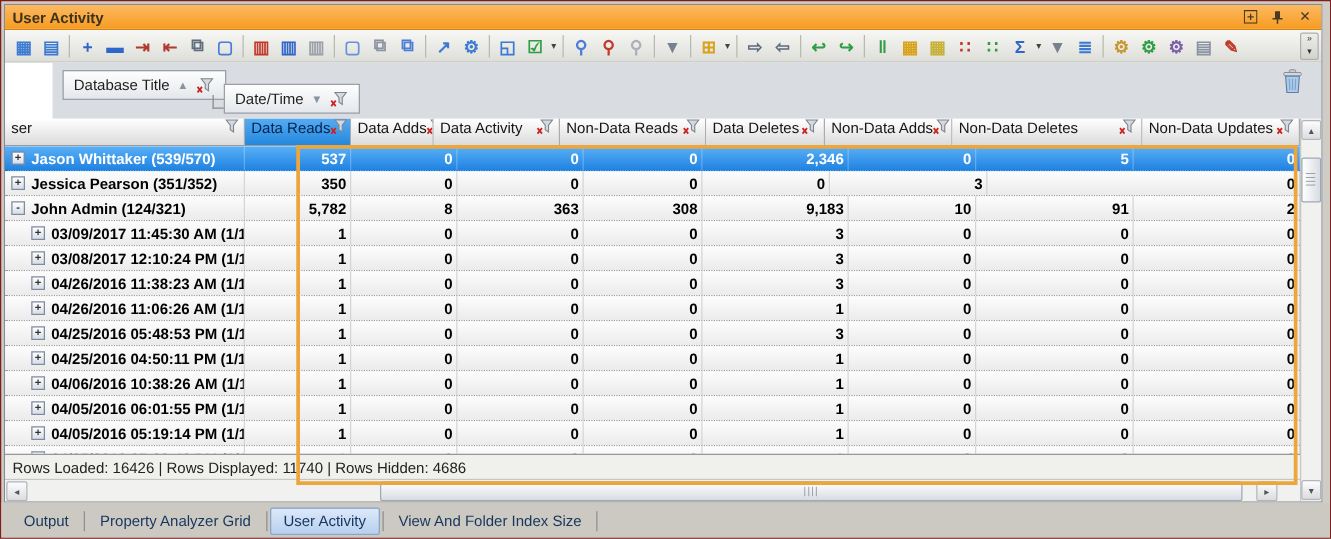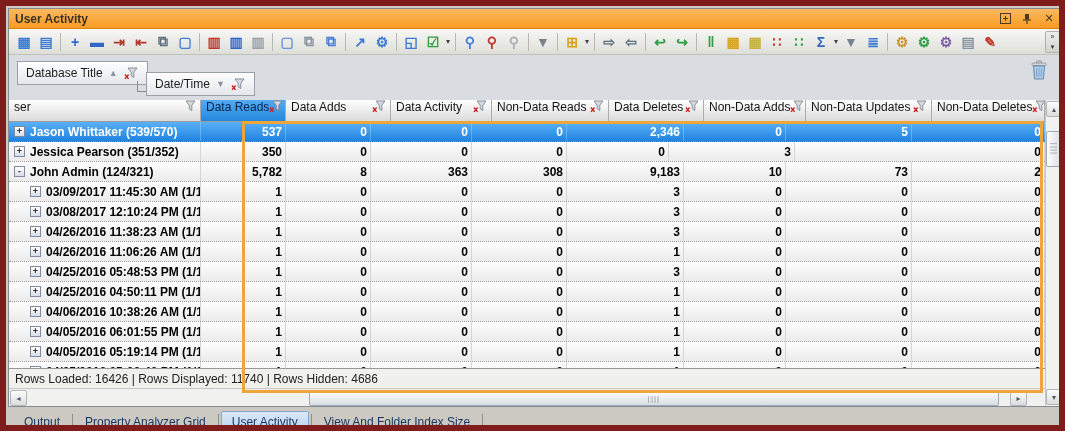--- a/index.html
+++ b/index.html
@@ -1,17 +1,17 @@
 <!DOCTYPE html>
 <html><head>
 <meta charset="utf-8">
 <style>
   * { margin:0; padding:0; box-sizing:border-box; }
   html,body { width:1065px; height:431px; font-family:"Liberation Sans", sans-serif; }
-  #window { position:relative; width:1065px; height:431px; background:#CFCCC5; border:6px solid #7f1d1d; overflow:hidden; }
+  #window { position:relative; width:1065px; height:431px; background:#CFCCC5; border:1px solid #7f1d1d; overflow:hidden; }
 
   
   #panel { position:absolute; left:2px; top:2px; width:1055px; height:399px; background:#FFF; border:1px solid #878C93; }
 
   
   #titlebar { height:20px; background:linear-gradient(#FCB961,#F79C22); border-bottom:1px solid #D9820F;
               display:flex; align-items:center; padding:0 6px; }
   #titlebar .ttl { font-size:12px; font-weight:bold; color:#3C3221; }
   .win-btns { margin-left:auto; display:flex; align-items:center; gap:8px; }
   .wbtn { width:14px; height:14px; display:flex; align-items:center; justify-content:center; color:#4A3A22; font-size:11px; cursor:default; }
@@ -20,21 +20,21 @@
   #toolbar { position:relative; height:26px; background:linear-gradient(#F7F7F5,#DEDED9); border-bottom:1px solid #C2C2BD;
              display:flex; align-items:center; padding:0 24px 0 4px; overflow:hidden; }
   #toolbar-icons { display:flex; align-items:center; height:100%; }
   .tbtn { width:22px; height:22px; display:flex; align-items:center; justify-content:center; font-size:14px; font-weight:bold; cursor:default; }
   .tbsep { width:1px; height:18px; background:#B9B9B4; margin:0 3px; }
   .tbcaret { font-size:8px; color:#444; width:8px; text-align:center; cursor:default; }
   .tb-overflow { position:absolute; right:2px; top:2px; width:15px; height:22px; background:linear-gradient(#EDEDEA,#D3D3CE);
                  border:1px solid #AFAFAA; border-radius:2px; font-size:7px; color:#333; line-height:10px; text-align:center; cursor:default; }
 
   
-  #grouppanel { position:relative; height:45px; background:#D9DCE1; }
+  #grouppanel { position:relative; height:45px; background:#D9DCE1;margin-left:38px; }
   .chip { position:absolute; height:24px; background:linear-gradient(#FEFEFE,#E4E7EB); border:1px solid #9AA0AA;
           display:flex; align-items:center; gap:6px; padding:0 8px; font-size:12px; color:#1E1E1E; cursor:default; }
   .chip .sort { font-size:9px; color:#8894A0; }
   #chip-connector { position:absolute; left:128px; top:26px; width:9px; height:11px; border-left:1px solid #8A8A8A; border-bottom:1px solid #8A8A8A; }
   #trash { position:absolute; right:14px; top:5px; cursor:default; }
 
   
   #gridarea { position:relative; width:1053px; height:306px; display:flex; }
   #gridleft { width:1036px; display:flex; flex-direction:column; }
   #gridheader { display:flex; height:22px; flex:none; }
@@ -215,21 +215,21 @@
             </div>
             <div class="hcell sel" style="width: 85px;">
               <span>Data Reads</span>
               <span class="flt">
                 <svg width="15" height="13" viewBox="0 0 15 13">
                   <path d="M4 1 h9 L9.8 5.2 V10.5 L7.2 8.8 V5.2 Z" fill="#D5DAE1" stroke="#7E858F" stroke-width="0.9"></path>
                   <path d="M1 7.5 l3.6 4.4 M4.6 7.5 l-3.6 4.4" stroke="#CC2222" stroke-width="1.4"></path>
                 </svg>
               </span>
             </div>
-            <div class="hcell" style="width: 105px;">
+            <div class="hcell" style="width: 66px;">
               <span>Data Adds</span>
               <span class="flt">
                 <svg width="15" height="13" viewBox="0 0 15 13">
                   <path d="M4 1 h9 L9.8 5.2 V10.5 L7.2 8.8 V5.2 Z" fill="#D5DAE1" stroke="#7E858F" stroke-width="0.9"></path>
                   <path d="M1 7.5 l3.6 4.4 M4.6 7.5 l-3.6 4.4" stroke="#CC2222" stroke-width="1.4"></path>
                 </svg>
               </span>
             </div>
             <div class="hcell" style="width: 101px;">
               <span>Data Activity</span>
@@ -260,31 +260,31 @@
             </div>
             <div class="hcell" style="width: 102px;">
               <span>Non-Data Adds</span>
               <span class="flt">
                 <svg width="15" height="13" viewBox="0 0 15 13">
                   <path d="M4 1 h9 L9.8 5.2 V10.5 L7.2 8.8 V5.2 Z" fill="#D5DAE1" stroke="#7E858F" stroke-width="0.9"></path>
                   <path d="M1 7.5 l3.6 4.4 M4.6 7.5 l-3.6 4.4" stroke="#CC2222" stroke-width="1.4"></path>
                 </svg>
               </span>
             </div>
+            <div class="hcell" style="width: 133px; flex: 1 1 0%;">
+              <span>Non-Data Deletes</span>
+              <span class="flt">
+                <svg width="15" height="13" viewBox="0 0 15 13">
+                  <path d="M4 1 h9 L9.8 5.2 V10.5 L7.2 8.8 V5.2 Z" fill="#D5DAE1" stroke="#7E858F" stroke-width="0.9"></path>
+                  <path d="M1 7.5 l3.6 4.4 M4.6 7.5 l-3.6 4.4" stroke="#CC2222" stroke-width="1.4"></path>
+                </svg>
+              </span>
+            </div>
             <div class="hcell" style="width: 126px;">
               <span>Non-Data Updates</span>
-              <span class="flt">
-                <svg width="15" height="13" viewBox="0 0 15 13">
-                  <path d="M4 1 h9 L9.8 5.2 V10.5 L7.2 8.8 V5.2 Z" fill="#D5DAE1" stroke="#7E858F" stroke-width="0.9"></path>
-                  <path d="M1 7.5 l3.6 4.4 M4.6 7.5 l-3.6 4.4" stroke="#CC2222" stroke-width="1.4"></path>
-                </svg>
-              </span>
-            </div>
-            <div class="hcell" style="width: 133px; flex: 1 1 0%;">
-              <span>Non-Data Deletes</span>
               <span class="flt">
                 <svg width="15" height="13" viewBox="0 0 15 13">
                   <path d="M4 1 h9 L9.8 5.2 V10.5 L7.2 8.8 V5.2 Z" fill="#D5DAE1" stroke="#7E858F" stroke-width="0.9"></path>
                   <path d="M1 7.5 l3.6 4.4 M4.6 7.5 l-3.6 4.4" stroke="#CC2222" stroke-width="1.4"></path>
                 </svg>
               </span>
             </div>
           </div>
         <div id="gridrows">
             <div class="grow sel">
@@ -318,21 +318,21 @@
               <div class="gcell" style="width: 192px; padding-left: 5px;">
                 <span class="exp">-</span>
                 <span>John Admin (124/321)</span>
               </div>
               <div class="gcell num" style="width: 85px;">5,782</div>
               <div class="gcell num" style="width: 85px;">8</div>
               <div class="gcell num" style="width: 101px;">363</div>
               <div class="gcell num" style="width: 95px;">308</div>
               <div class="gcell num" style="width: 117px;">9,183</div>
               <div class="gcell num" style="width: 102px;">10</div>
-              <div class="gcell num" style="width: 126px;">73</div>
+              <div class="gcell num" style="width: 126px;">91</div>
               <div class="gcell num" style="width: 133px; flex: 1 1 0%;">2</div>
             </div>
             <div class="grow">
               <div class="gcell" style="width: 192px; padding-left: 21px;">
                 <span class="exp">+</span>
                 <span>03/09/2017 11:45:30 AM (1/1)</span>
               </div>
               <div class="gcell num" style="width: 85px;">1</div>
               <div class="gcell num" style="width: 85px;">0</div>
               <div class="gcell num" style="width: 101px;">0</div>

